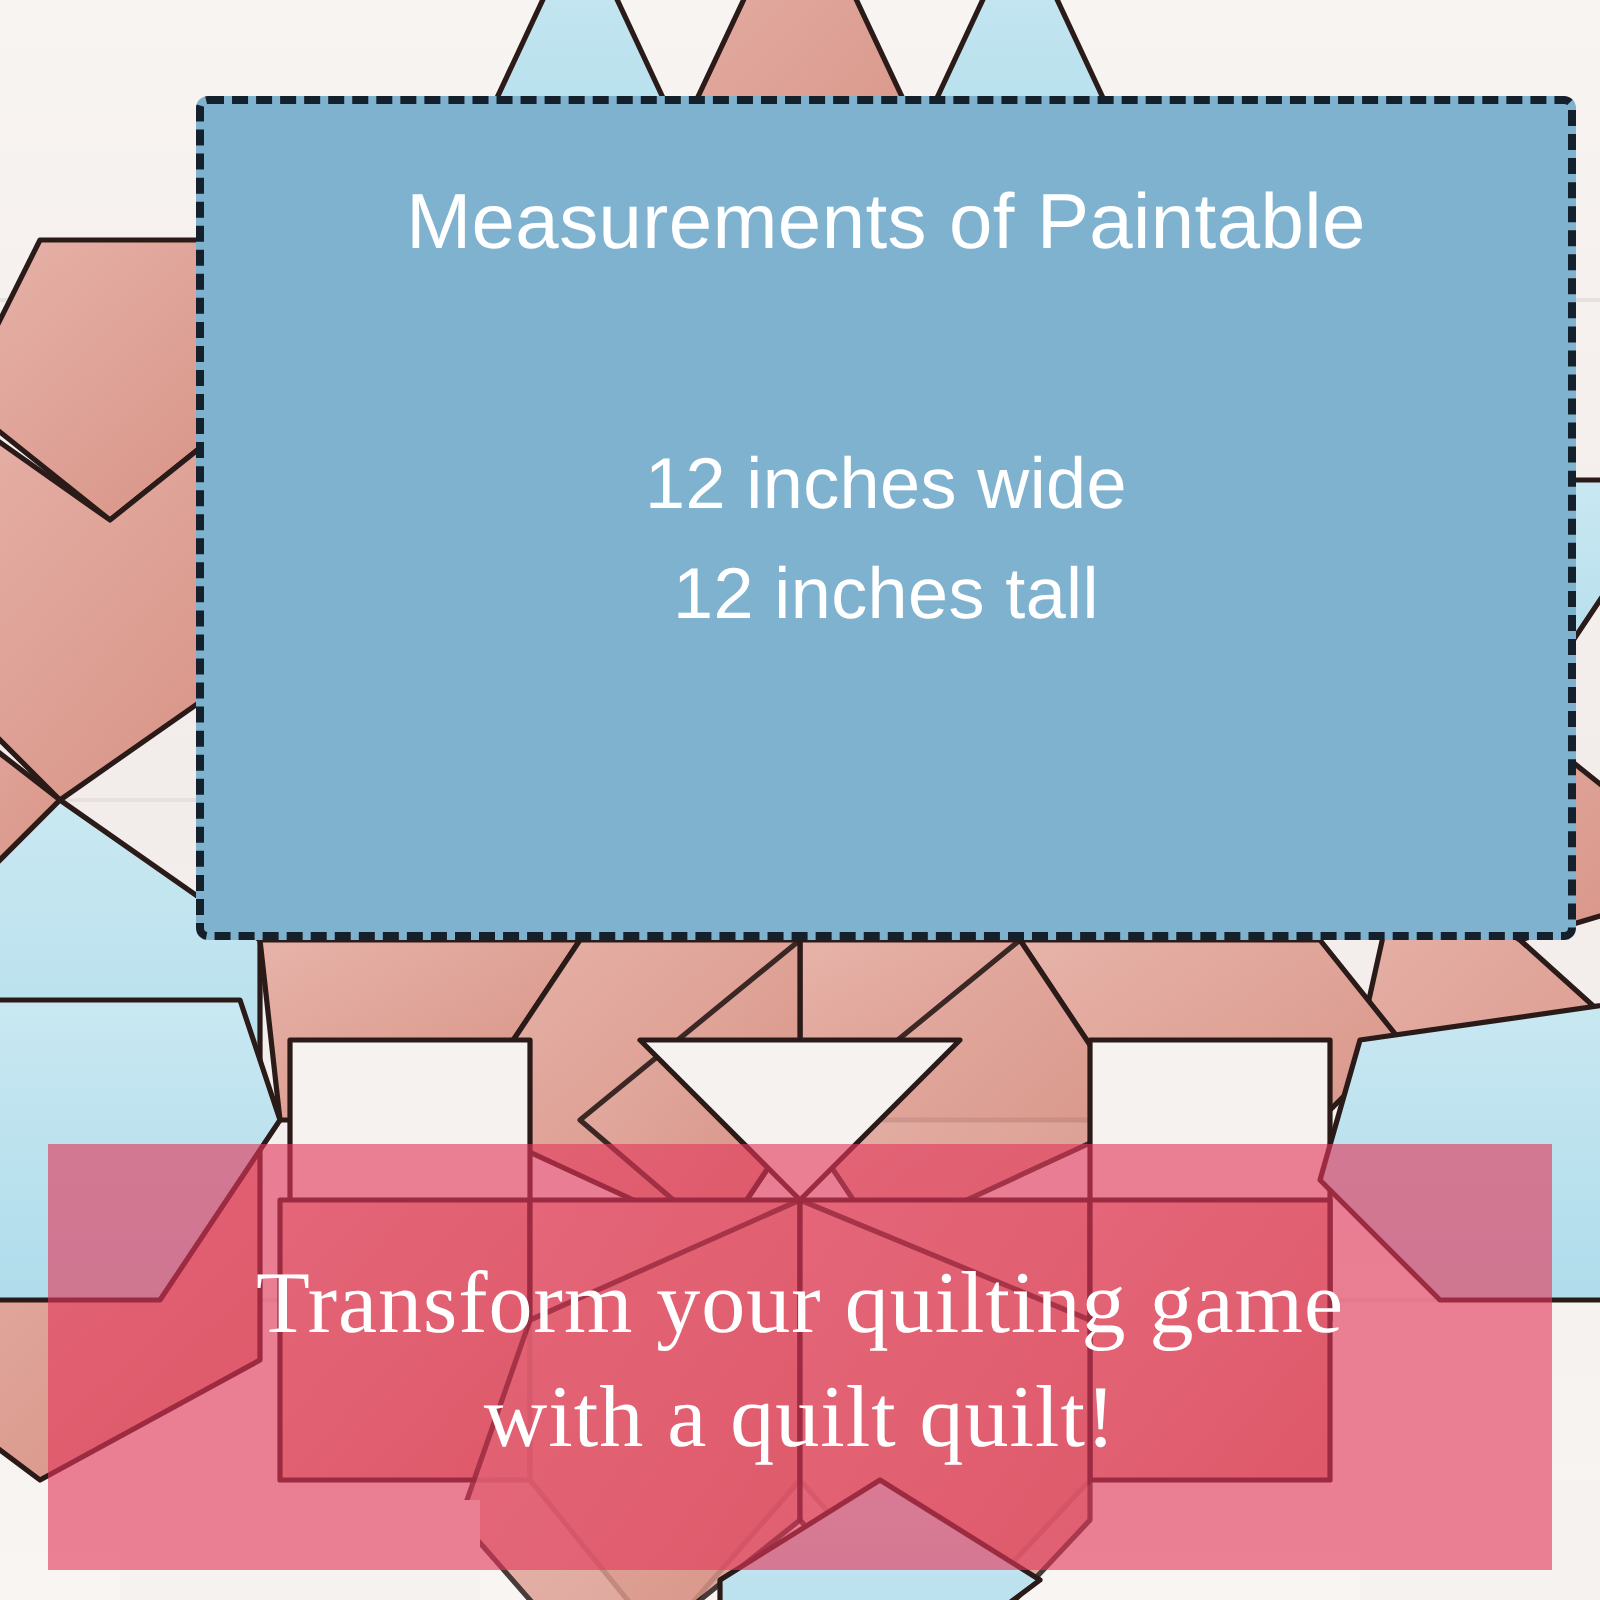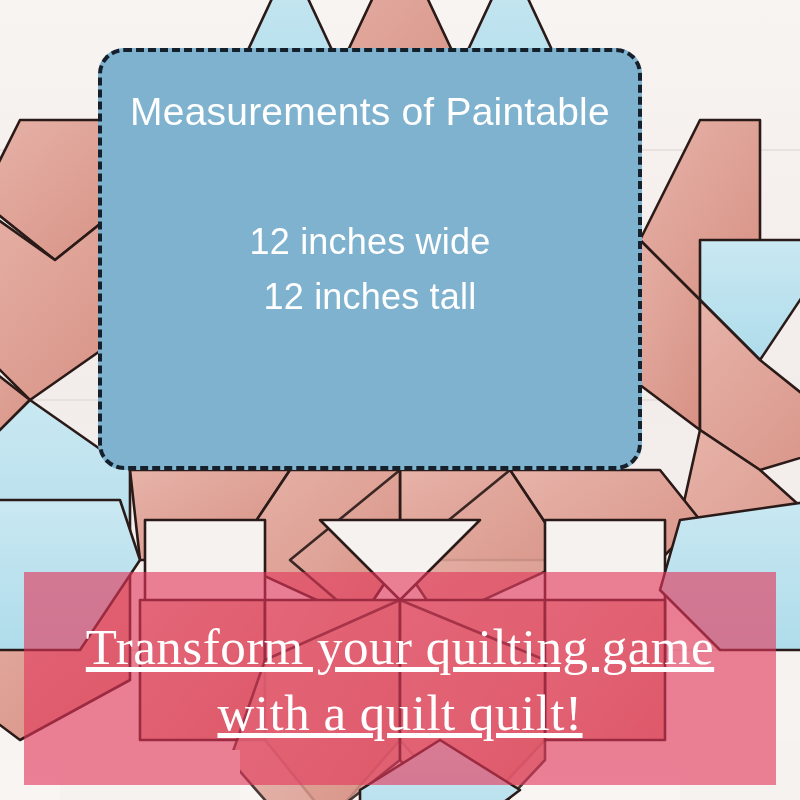--- a/index.html
+++ b/index.html
@@ -18,26 +18,26 @@
   #quilt-bg {
     position: absolute;
     left: 0; top: 0;
     width: 800px; height: 800px;
   }
   
   #info-card {
     position: absolute;
     left: 98px;
     top: 48px;
-    width: 544px;
+    width: 690px;
     height: 422px;
     box-sizing: border-box;
     background: #7fb2ce;
     border: 4px dashed #14202b;
-    border-radius: 26px;
+    border-radius: 6px;
     display: flex;
     flex-direction: column;
     align-items: center;
     justify-content: flex-start;
     padding-top: 34px;
   }
   #info-card .title {
     color: #ffffff;
     font-size: 39px;
     line-height: 1.33;
@@ -72,26 +72,25 @@
     display: flex;
     flex-direction: column;
     align-items: center;
     justify-content: center;
     padding-top: 4px;
     box-sizing: border-box;
   }
   #promo-banner .promo-line {
     color: #ffffff;
     font-family: "Liberation Serif", "DejaVu Serif", serif;
-    font-size: 51px;
+    font-size: 44px;
     line-height: 1.28;
     text-align: center;
     letter-spacing: 0.5px;
     white-space: nowrap;
-    text-decoration: underline;
   }
 </style>
 </head>
 <body>
 
 <div id="canvas">
 
   <svg id="quilt-bg" viewBox="0 0 800 800">
     <defs>
       <linearGradient id="salmonGrad" x1="0" y1="0" x2="1" y2="1">

